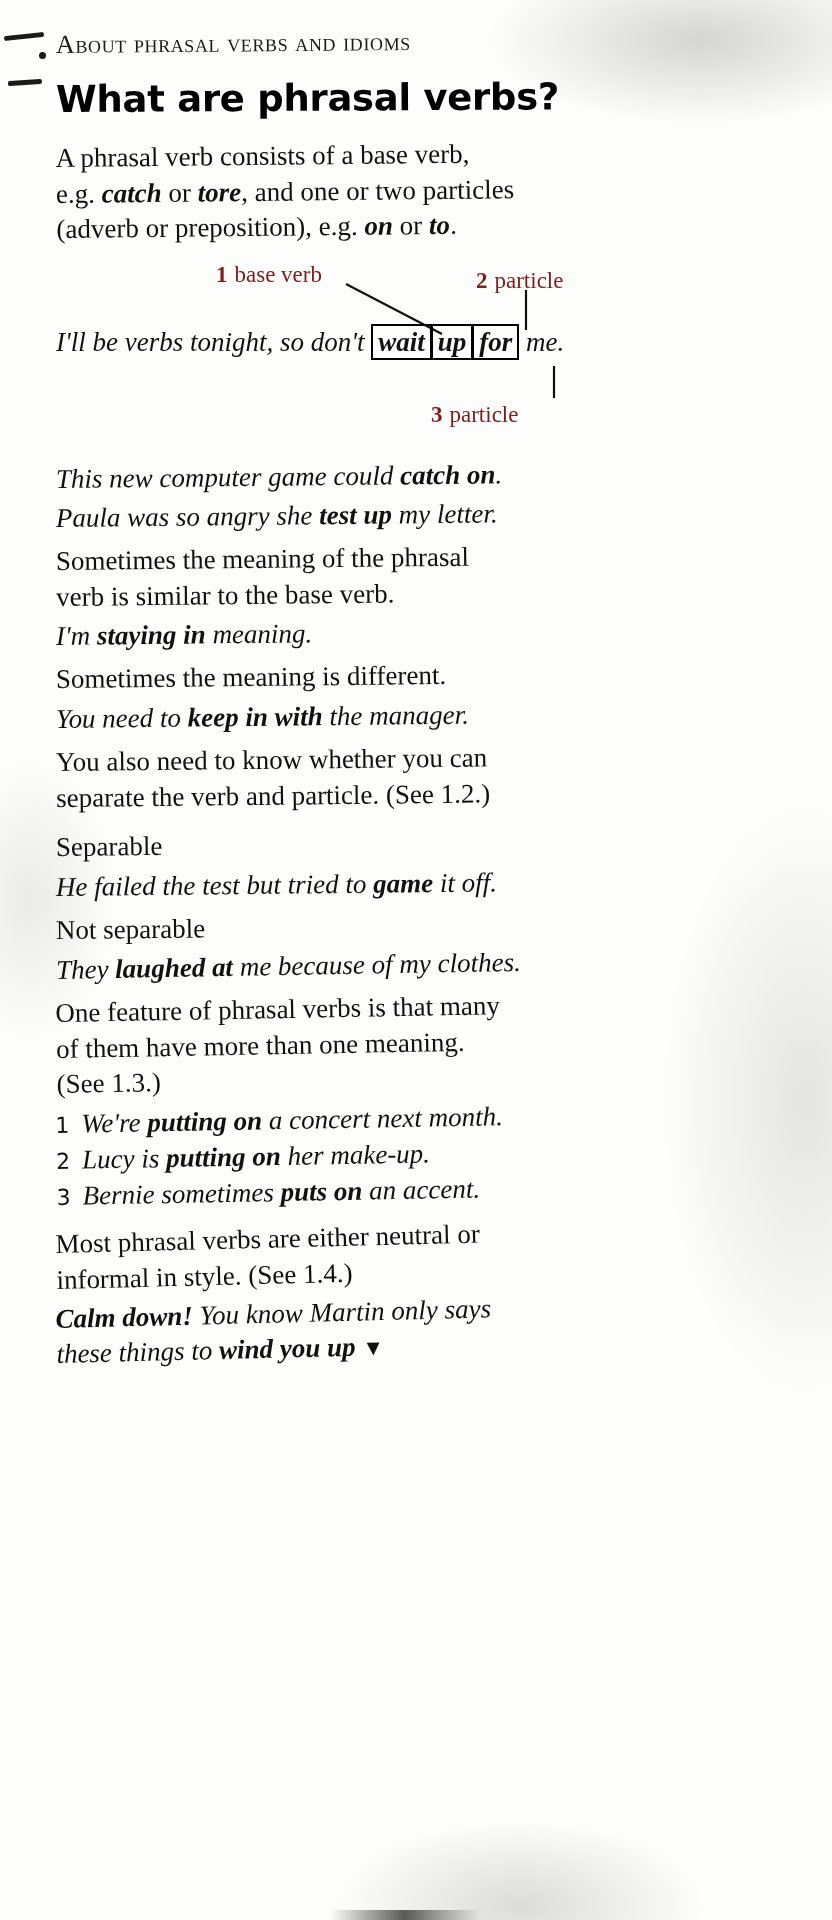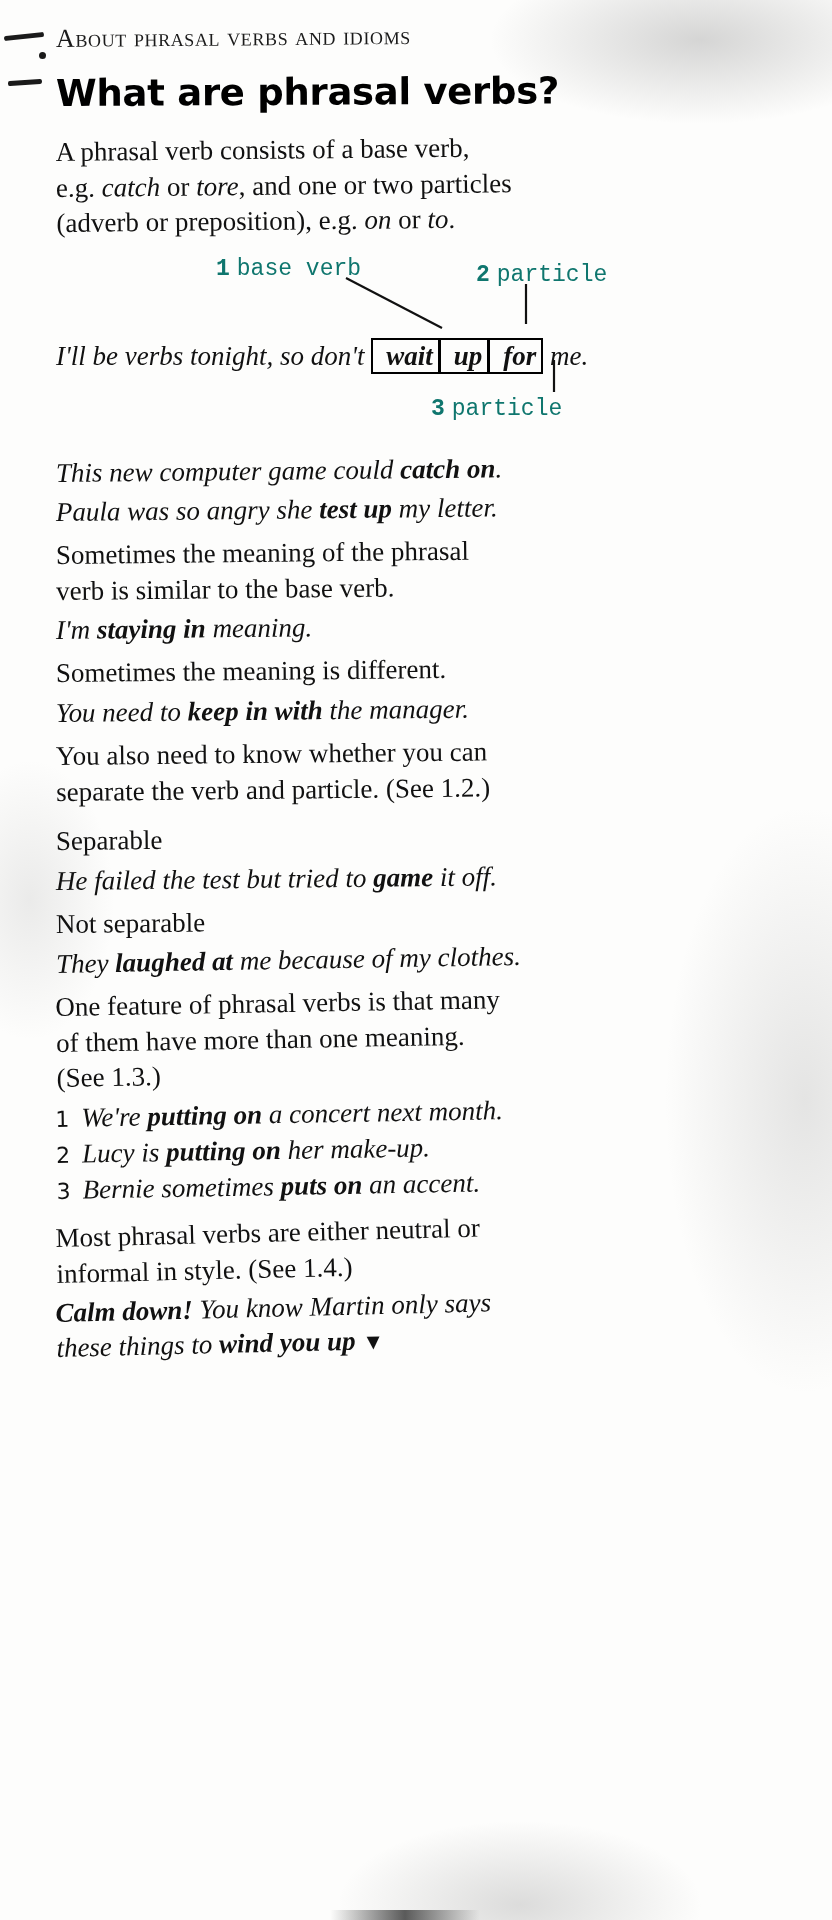--- a/index.html
+++ b/index.html
@@ -24,21 +24,21 @@
       radial-gradient(ellipse 300px 120px at 700px 40px, rgba(120,120,120,0.30), rgba(255,255,255,0) 70%),
       radial-gradient(ellipse 200px 420px at 805px 1100px, rgba(140,140,140,0.22), rgba(255,255,255,0) 70%),
       radial-gradient(ellipse 120px 200px at 30px 900px, rgba(150,150,150,0.18), rgba(255,255,255,0) 70%),
       radial-gradient(ellipse 260px 120px at 520px 1905px, rgba(120,120,120,0.25), rgba(255,255,255,0) 70%),
       #fdfdfc;
   }
 
   .content {
     position: absolute;
     left: 56px;
-    top: 0;
+    top: 6px;
     width: 600px;
   }
 
   
   .binding {
     position: absolute;
     left: 4px;
     top: 18px;
     width: 44px;
     height: 110px;
@@ -82,68 +82,68 @@
     transform: rotate(-0.3deg);
     transform-origin: left center;
   }
 
   p.para {
     font-size: 27px;
     line-height: 1.32;
     margin: 0 0 14px 0;
     color: #111;
   }
-  .it { font-style: italic; }
+  .it { font-style: italic; font-weight: bold; }
   .bd { font-weight: bold; }
 
   p.example {
     font-style: italic;
     font-size: 27px;
     line-height: 1.3;
     margin: 0 0 8px 0;
   }
   p.tight { margin-bottom: 4px; }
 
   
   .diagram {
     position: relative;
     height: 190px;
     margin: 14px 0 10px 0;
   }
   .lbl {
     position: absolute;
-    font-family: Liberation Mono, monospace;
+    font-family: Liberation Serif, serif;
     font-size: 23px;
-    color: #0f766e;
+    color: #7f1d1d;
     white-space: nowrap;
   }
   .lbl .num { font-weight: bold; margin-right: 7px; }
   .lbl-base { left: 160px; top: 0px; }
   .lbl-p2   { left: 420px; top: 6px; }
   .lbl-p3   { left: 375px; top: 140px; }
 
   .sentence {
     position: absolute;
     left: 0;
     top: 62px;
     font-style: italic;
     font-size: 27px;
     white-space: nowrap;
   }
   .boxed {
     border: 2px solid #000;
-    padding: 1px 5px 1px 13px;
+    padding: 1px 5px 1px 5px;
     font-weight: bold;
     font-style: italic;
     display: inline-block;
     line-height: 1.12;
   }
   .boxgroup { display: inline-block; vertical-align: baseline; }
   .boxgroup .boxed { border-right-width: 1px; }
-  .boxgroup .boxed:last-child { border-right-width: 2px; margin-top: 20px; }
+  .boxgroup .boxed:last-child { border-right-width: 2px; }
 
   svg.leaders {
     position: absolute;
     left: 0; top: 0;
     width: 600px; height: 190px;
     overflow: visible;
     pointer-events: none;
   }
 
   .numlist {

